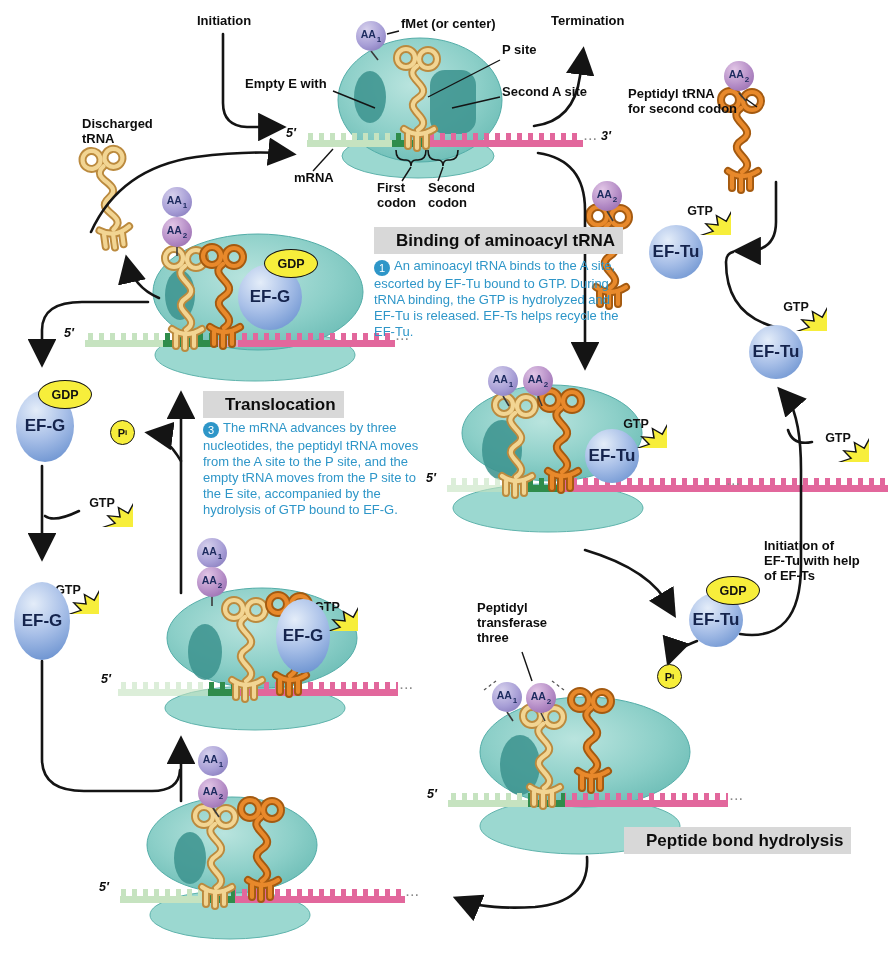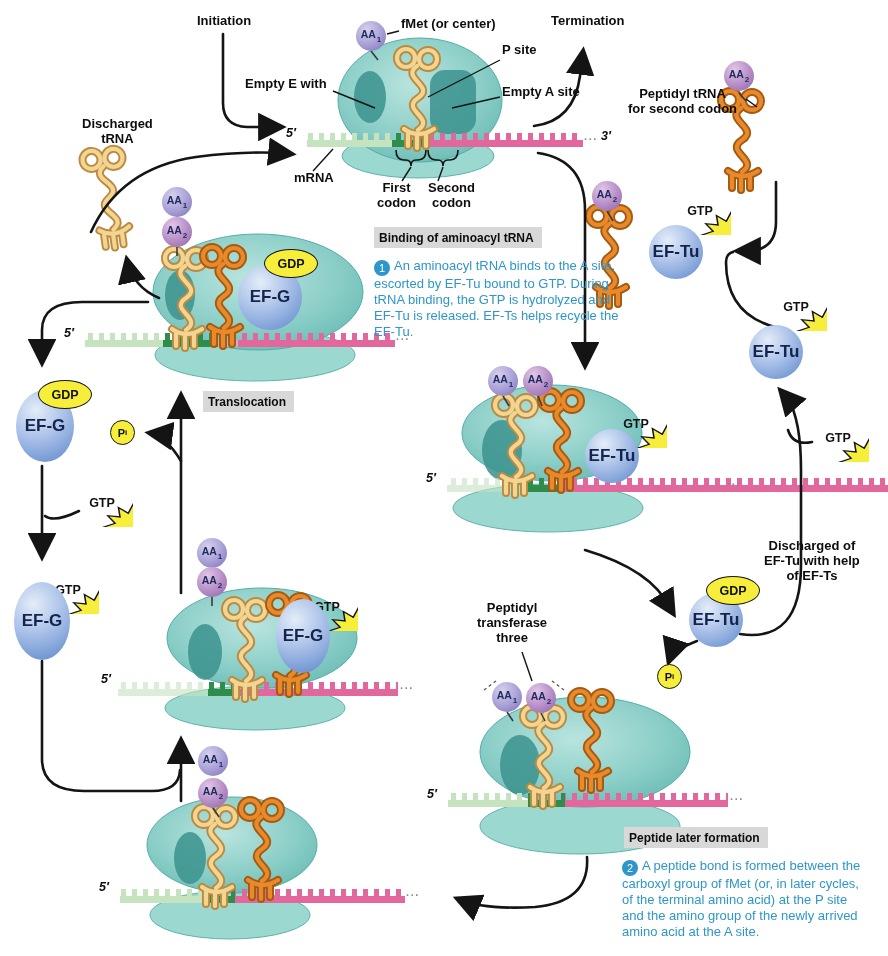--- a/index.html
+++ b/index.html
@@ -1,22 +1,22 @@
 <!DOCTYPE html>
 <html><head>
 <meta charset="utf-8">
 <title>Diagram</title>
 <style>
   html,body{margin:0;padding:0;background:#fff;font-family:"Liberation Sans",sans-serif;}
   #stage{position:relative;width:888px;height:956px;background:#fff;overflow:hidden;}
   svg.layer{position:absolute;left:0;top:0;}
-  .lbl{position:absolute;font-weight:bold;font-size:13px;color:#0d0d0d;line-height:15px;white-space:nowrap;text-align:center;}
+  .lbl{position:absolute;font-weight:bold;font-size:13px;color:#0d0d0d;line-height:15px;white-space:nowrap;}
   .prime{position:absolute;font-weight:bold;font-style:italic;font-size:12.5px;color:#0d0d0d;}
   .dots{position:absolute;font-weight:bold;font-size:11px;color:#8a8a8a;letter-spacing:1px;}
-  .hdr{position:absolute;background:#d8d8d8;color:#0d0d0d;font-weight:bold;font-size:12px;padding:4px 8px 3px 5px;white-space:nowrap;}
+  .hdr{position:absolute;background:#d8d8d8;color:#0d0d0d;font-weight:bold;font-size:17px;padding:4px 8px 3px 22px;white-space:nowrap;}
   .step{position:absolute;color:#2e96c8;font-weight:normal;font-size:13px;line-height:16px;}
   .num{display:inline-flex;width:16px;height:16px;border-radius:50%;background:#2e96c8;color:#fff;font-size:11px;align-items:center;justify-content:center;margin-right:4px;vertical-align:-2px;}
   .aa{position:absolute;width:30px;height:30px;border-radius:50%;display:flex;align-items:center;justify-content:center;font-weight:bold;font-size:10.5px;color:#1c2a5e;background:radial-gradient(circle at 35% 28%,#d6d0ec 0%,#a79ed6 55%,#7c6fb4 100%);}
   .aa sub{font-size:8px;margin-left:1px;}
   .aa.v2{background:radial-gradient(circle at 35% 28%,#e2c6e6 0%,#b48cc6 55%,#8f63a8 100%);}
   .ball{position:absolute;border-radius:50%;display:flex;align-items:center;justify-content:center;font-weight:bold;font-size:17px;color:#15244d;background:radial-gradient(circle at 35% 28%,#e4edf9 0%,#a9c0e8 45%,#7096d2 85%,#5f85c4 100%);}
   .gdp{position:absolute;width:52px;height:27px;background:#f7ee3b;border:1.6px solid #151515;border-radius:50%;display:flex;align-items:center;justify-content:center;font-weight:bold;font-size:12.5px;color:#111;}
   .pi{position:absolute;width:23px;height:23px;background:#f7ee3b;border:1.5px solid #151515;border-radius:50%;display:flex;align-items:center;justify-content:center;font-weight:bold;font-size:11px;color:#111;}
   .pi sub{font-size:8px;}
   .star{position:absolute;width:62px;height:48px;}
@@ -254,48 +254,48 @@
         <path d="M212,596 L212,606"></path>
         <path d="M177,247 L177,256"></path>
   </g>
 </svg>
 
 <div class="lbl" style="left:197px;top:13px">Initiation</div>
 <div class="lbl" style="left:401px;top:16px">fMet (or center)</div>
 <div class="lbl" style="left:551px;top:13px">Termination</div>
 <div class="lbl" style="left:245px;top:76px">Empty E with</div>
 <div class="lbl" style="left:502px;top:42px">P site</div>
-<div class="lbl" style="left:502px;top:84px">Empty A site</div>
+<div class="lbl" style="left:502px;top:84px">Second A site</div>
 <div class="lbl" style="left:294px;top:170px">mRNA</div>
 <div class="lbl" style="left:377px;top:180px"><span>First</span><br><span>codon</span></div>
 <div class="lbl" style="left:428px;top:180px"><span>Second</span><br><span>codon</span></div>
 <div class="lbl" style="left:628px;top:86px"><span>Peptidyl tRNA</span><br><span>for second codon</span></div>
 <div class="lbl" style="left:82px;top:116px"><span>Discharged</span><br><span>tRNA</span></div>
-<div class="lbl" style="left:764px;top:538px"><span>Discharged of</span><br><span>EF-Tu with help</span><br><span>of EF-Ts</span></div>
+<div class="lbl" style="left:764px;top:538px"><span>Initiation of</span><br><span>EF-Tu with help</span><br><span>of EF-Ts</span></div>
 <div class="lbl" style="left:477px;top:600px"><span>Peptidyl</span><br><span>transferase</span><br><span>three</span></div>
 
 <div class="prime" style="left:286px;top:126px">5′</div>
 <div class="prime" style="left:601px;top:129px">3′</div>
 <div class="prime" style="left:64px;top:326px">5′</div>
 <div class="prime" style="left:426px;top:471px">5′</div>
 <div class="prime" style="left:101px;top:672px">5′</div>
 <div class="prime" style="left:99px;top:880px">5′</div>
 <div class="prime" style="left:427px;top:787px">5′</div>
 <div class="dots" style="left:584px;top:133px">···</div>
 <div class="dots" style="left:396px;top:333px">···</div>
 <div class="dots" style="left:891px;top:478px;left:727px;top:478px">···</div>
 <div class="dots" style="left:400px;top:682px">···</div>
 <div class="dots" style="left:406px;top:889px">···</div>
 <div class="dots" style="left:730px;top:793px">···</div>
 
 <div class="hdr" style="left:374px;top:227px">Binding of aminoacyl tRNA</div>
 <div class="step" style="left:374px;top:258px;width:260px"><span class="num">1</span><span>An aminoacyl tRNA binds to the A site, escorted by EF-Tu bound to GTP. During tRNA binding, the GTP is hydrolyzed and EF-Tu is released. EF-Ts helps recycle the EF-Tu.</span></div>
 <div class="hdr" style="left:203px;top:391px">Translocation</div>
-<div class="hdr" style="left:624px;top:827px">Peptide later formation</div>
-<div class="step" style="left:622px;top:858px;width:250px"><span class="num">2</span><span>A peptide bond is formed between the carboxyl group of fMet (or, in later cycles, of the terminal amino acid) at the P site and the amino group of the newly arrived amino acid at the A site.</span></div>
+<div class="step" style="left:203px;top:420px;width:232px"><span class="num">3</span><span>The mRNA advances by three nucleotides, the peptidyl tRNA moves from the A site to the P site, and the empty tRNA moves from the P site to the E site, accompanied by the hydrolysis of GTP bound to EF-G.</span></div>
+<div class="hdr" style="left:624px;top:827px">Peptide bond hydrolysis</div>
 
 <div class="aa" style="left:356px;top:21px">
       <span><span>AA</span><sub>1</sub></span>
     </div>
 <div class="aa v2" style="left:724px;top:61px">
       <span><span>AA</span><sub>2</sub></span>
     </div>
 <div class="aa v2" style="left:592px;top:181px">
       <span><span>AA</span><sub>2</sub></span>
     </div>

